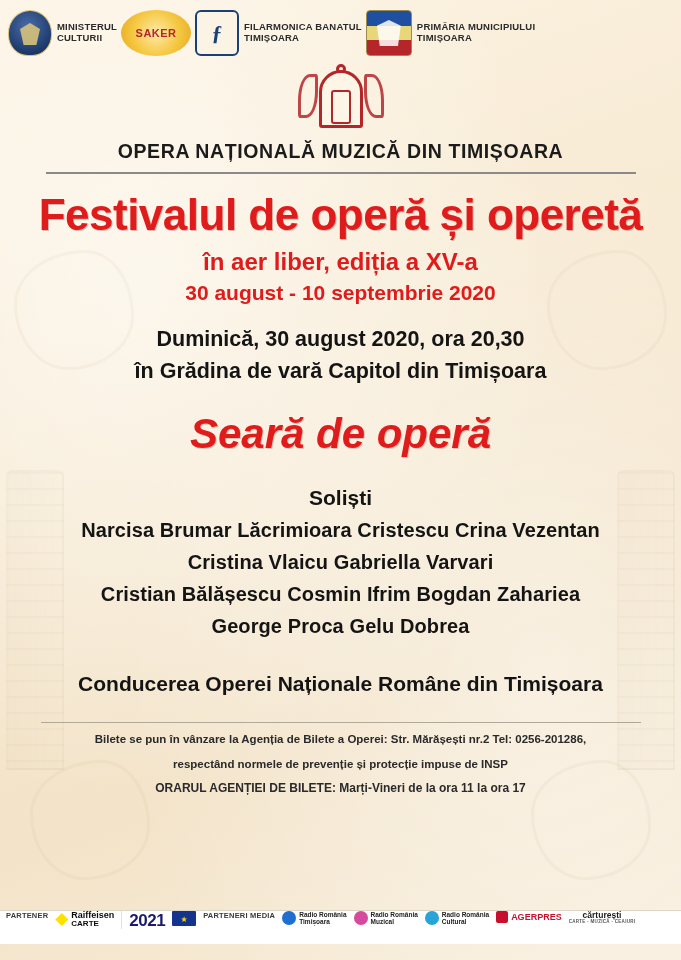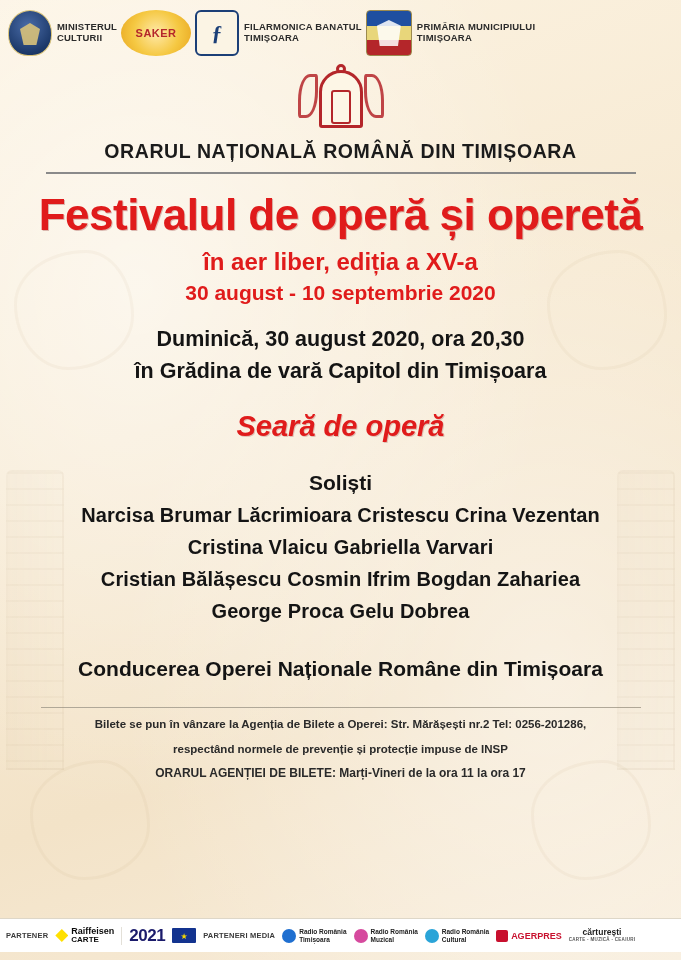--- a/index.html
+++ b/index.html
@@ -206,21 +206,21 @@
   .event-line2 {
     text-align: center;
     font-size: 21.5px;
     font-weight: bold;
     color: #141414;
     margin-top: 7px;
   }
 
   .show-title {
     text-align: center;
-    font-size: 29px;
+    font-size: 42px;
     font-weight: bold;
     font-style: italic;
     color: #e01b1b;
     margin-top: 26px;
     text-shadow: 1px 1px 0 rgba(120,0,0,0.2);
   }
 
   .conductor {
     text-align: center;
     margin-top: 28px;
@@ -270,26 +270,26 @@
     text-align: center;
     font-size: 12px;
     font-weight: bold;
     color: #2a2a2a;
     margin-top: 9px;
   }
 
   
   .sponsors {
     position: absolute;
-    left: 0; right: 0; bottom: 8px;
+    left: 0; right: 0; bottom: 16px;
     height: 34px;
     background: #ffffff;
     border-top: 1px solid #ded7c8;
     display: flex;
-    align-items: center;
+    align-items: flex-start;
     gap: 7px;
     padding: 0 6px;
     font-size: 8px;
   }
   .sp-label {
     font-size: 7.5px; font-weight: bold; color: #3a3a3a; letter-spacing: .2px;
   }
   .raiff {
     display: flex; align-items: center; gap: 3px;
   }
@@ -365,21 +365,21 @@
   <div class="emblem-wrap">
     <div class="emblem">
       <div class="top-dot"></div>
       <div class="curl-l"></div>
       <div class="curl-r"></div>
       <div class="arch"></div>
       <div class="door"></div>
     </div>
   </div>
 
-  <div class="opera-name">ORARUL NAȚIONALĂ ROMÂNĂ DIN TIMIȘOARA</div>
+  <div class="opera-name">OPERA NAȚIONALĂ MUZICĂ DIN TIMIȘOARA</div>
   <div class="divider"></div>
 
   <div class="fest-title">Festivalul de operă și operetă</div>
   <div class="fest-sub">în aer liber, ediția a XV-a</div>
   <div class="fest-dates">30 august - 10 septembrie 2020</div>
 
   <div class="event-line">Duminică, 30 august 2020, ora 20,30</div>
   <div class="event-line2">în Grădina de vară Capitol din Timișoara</div>
 
   <div class="show-title">Seară de operă</div>

